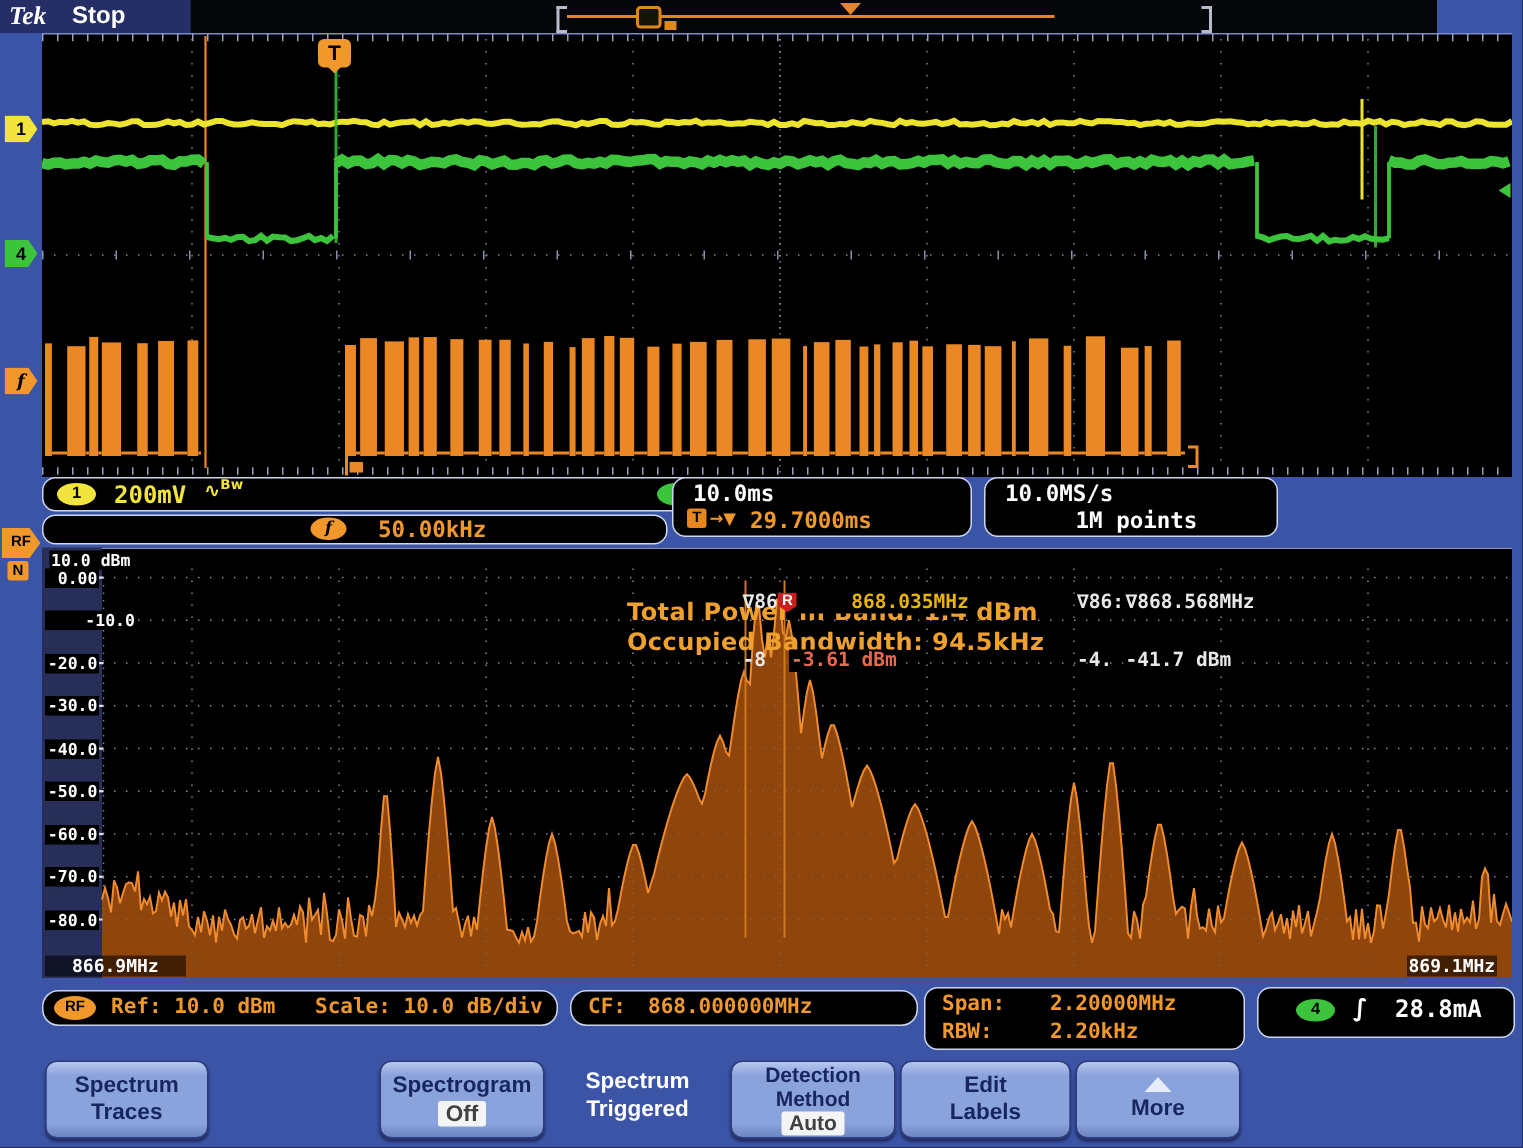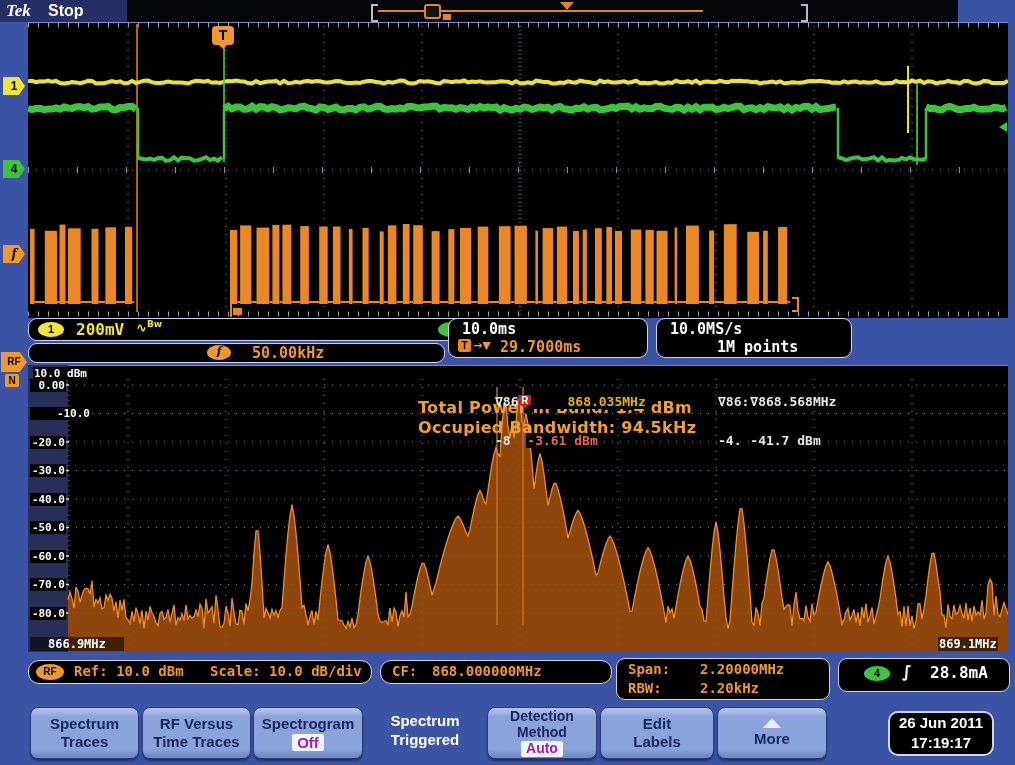--- a/index.html
+++ b/index.html
@@ -17,21 +17,21 @@
          font:bold 11px "Liberation Sans",sans-serif;}
   .chmark{position:absolute;left:3px;width:22px;height:18px;color:#000;text-align:center;
           font:bold 12px "Liberation Sans",sans-serif;line-height:18px;
           clip-path:polygon(0 0,72% 0,100% 50%,72% 100%,0 100%);}
   .menu-btn{position:absolute;top:707px;height:50px;border-radius:8px;
             background:linear-gradient(180deg,#b7c7ee 0%,#8ba3dc 18%,#8ba3dc 82%,#6e86c0 100%);
             border:1px solid #2c3c78;box-shadow:0 2px 2px rgba(0,0,20,.45);
             color:#17265e;font:bold 15px "Liberation Sans",sans-serif;
             display:flex;flex-direction:column;align-items:center;justify-content:center;
             line-height:1.18;text-align:center;}
-  .chip{background:#f4f4f4;color:#a21caf;padding:0 5px;border-radius:2px;margin-top:1px;}
+  .chip{background:#f4f4f4;color:#404040;padding:0 5px;border-radius:2px;margin-top:1px;}
   .c-y{color:#f2e43c;} .c-g{color:#3cc43c;} .c-o{color:#f0982c;} .c-w{color:#fff;}
   .small-bw{font-size:9px;vertical-align:super;}
   svg{position:absolute;display:block;}
 </style>
 </head>
 <body>
 
 <div id="screen">
 
   <div class="abs" style="left:0;top:0;width:127px;height:22px;background:#252f66;"></div>
@@ -301,24 +301,20 @@
 
   <div class="box" style="left:838px;top:658px;width:172px;height:34px;"></div>
   <div class="badge" style="left:864px;top:666px;width:26px;height:15px;line-height:15px;background:#3cc43c;">4</div>
   <div class="abs c-w" style="left:902px;top:662px;font:bold italic 16px 'DejaVu Sans',sans-serif;">∫</div>
   <div class="abs ro c-w" style="left:930px;top:663px;">28.8mA</div>
 
   <div class="menu-btn" style="left:30px;width:107px;">
     <span>Spectrum</span>
     <span>Traces</span>
   </div>
-  <div class="menu-btn" style="left:142px;width:107px;">
-    <span>RF Versus</span>
-    <span>Time Traces</span>
-  </div>
   <div class="menu-btn" style="left:253px;width:108px;">
     <span>Spectrogram</span>
     <span class="chip">Off</span>
   </div>
   <div class="abs" style="left:363px;top:712px;width:124px;color:#fff;font:bold 15px 'Liberation Sans',sans-serif;
               text-align:center;line-height:1.25;">
     <div>Spectrum</div>
     <div>Triggered</div>
   </div>
   <div class="menu-btn" style="left:487px;width:108px;font-size:14px;line-height:1.1;">
@@ -327,18 +323,13 @@
     <span class="chip">Auto</span>
   </div>
   <div class="menu-btn" style="left:600px;width:112px;">
     <span>Edit</span>
     <span>Labels</span>
   </div>
   <div class="menu-btn" style="left:717px;width:108px;">
     <span style="width:0;height:0;border-left:9px solid transparent;border-right:9px solid transparent;border-bottom:10px solid #e6ecfa;margin-bottom:2px;"></span>
     <span>More</span>
   </div>
-  <div class="abs" style="left:888px;top:711px;width:106px;height:45px;background:#000;border:2px solid #ccd6ee;border-radius:10px;
-              color:#fff;font:bold 15px 'Liberation Sans',sans-serif;text-align:center;line-height:1.35;box-sizing:border-box;">
-    <div>26 Jun 2011</div>
-    <div>17:19:17</div>
-  </div>
 </div>
 
 </body></html>

